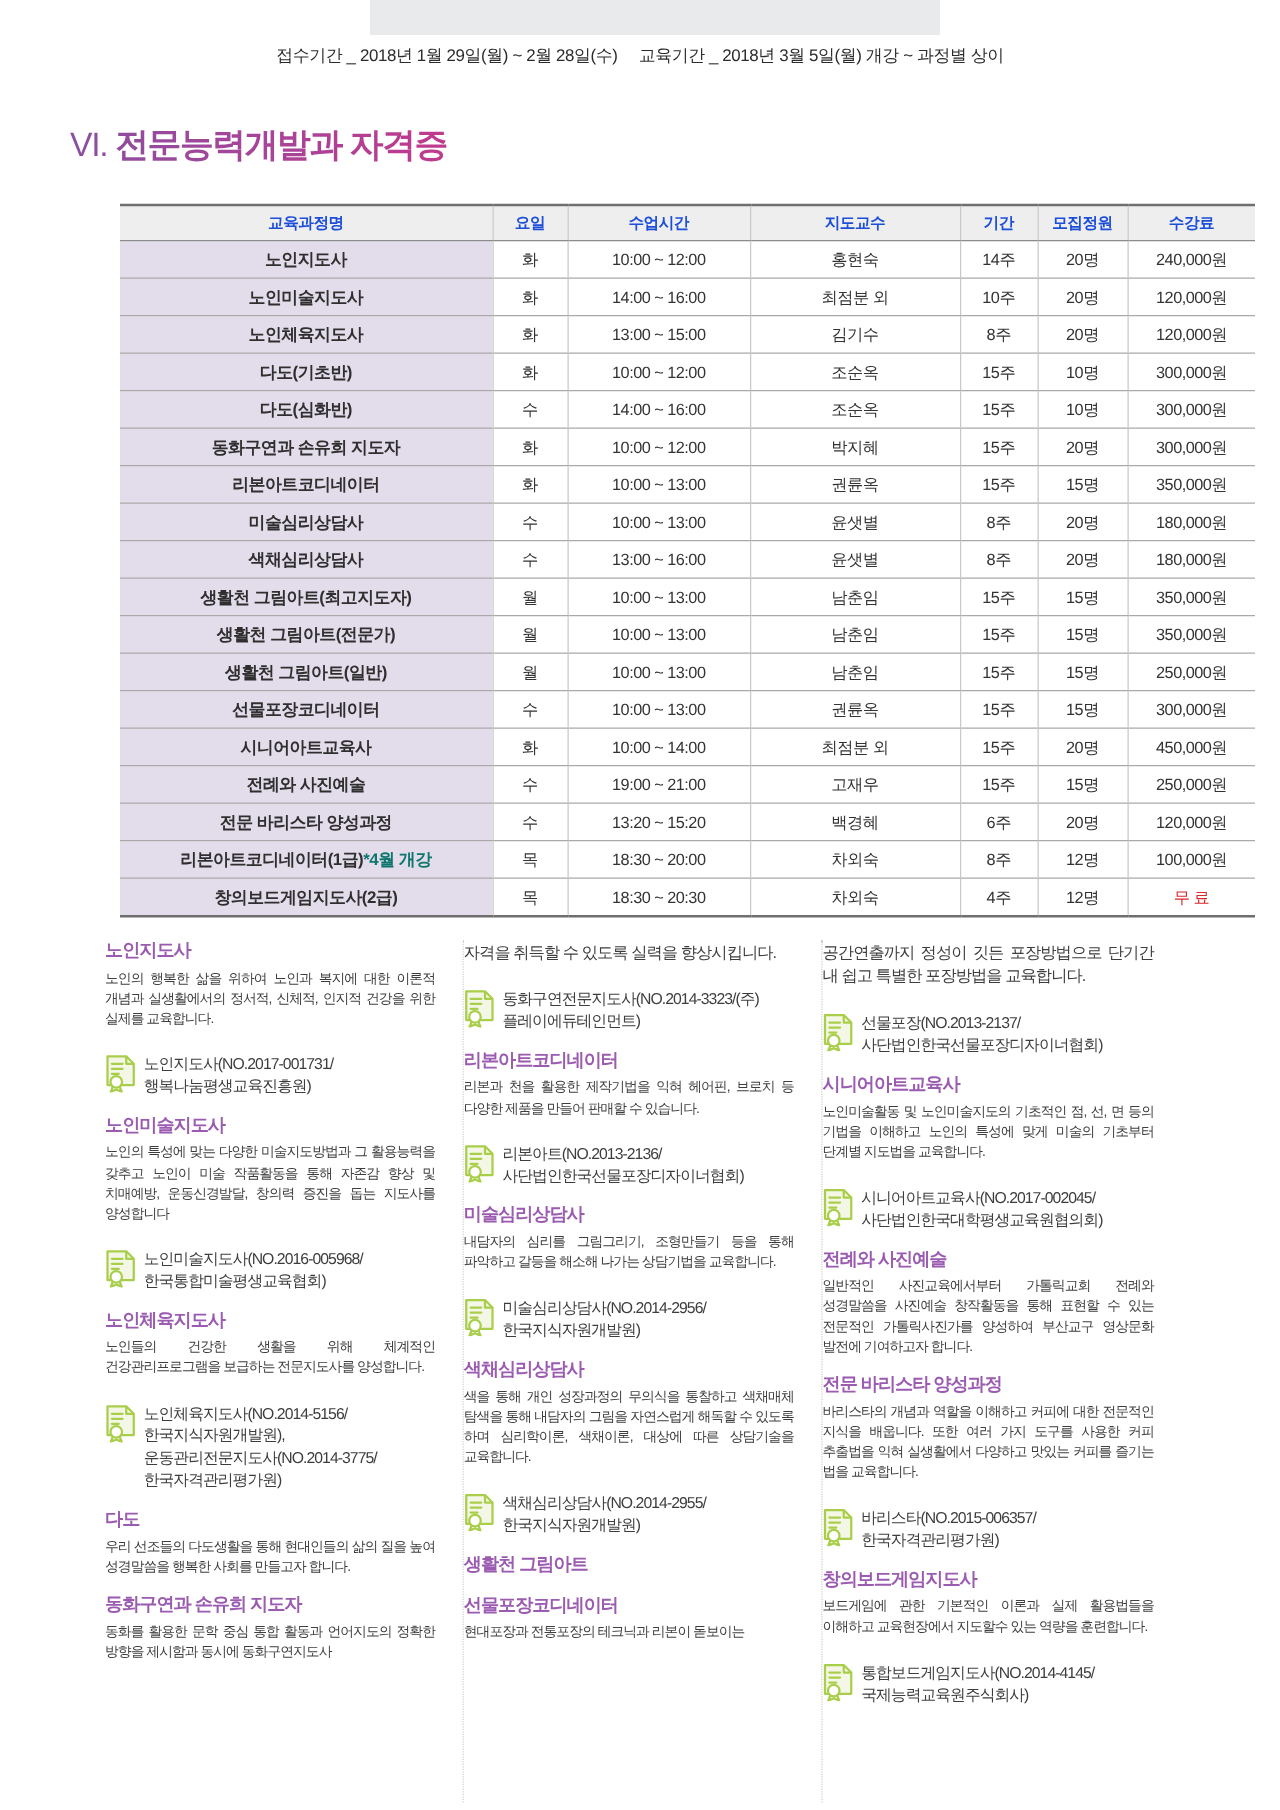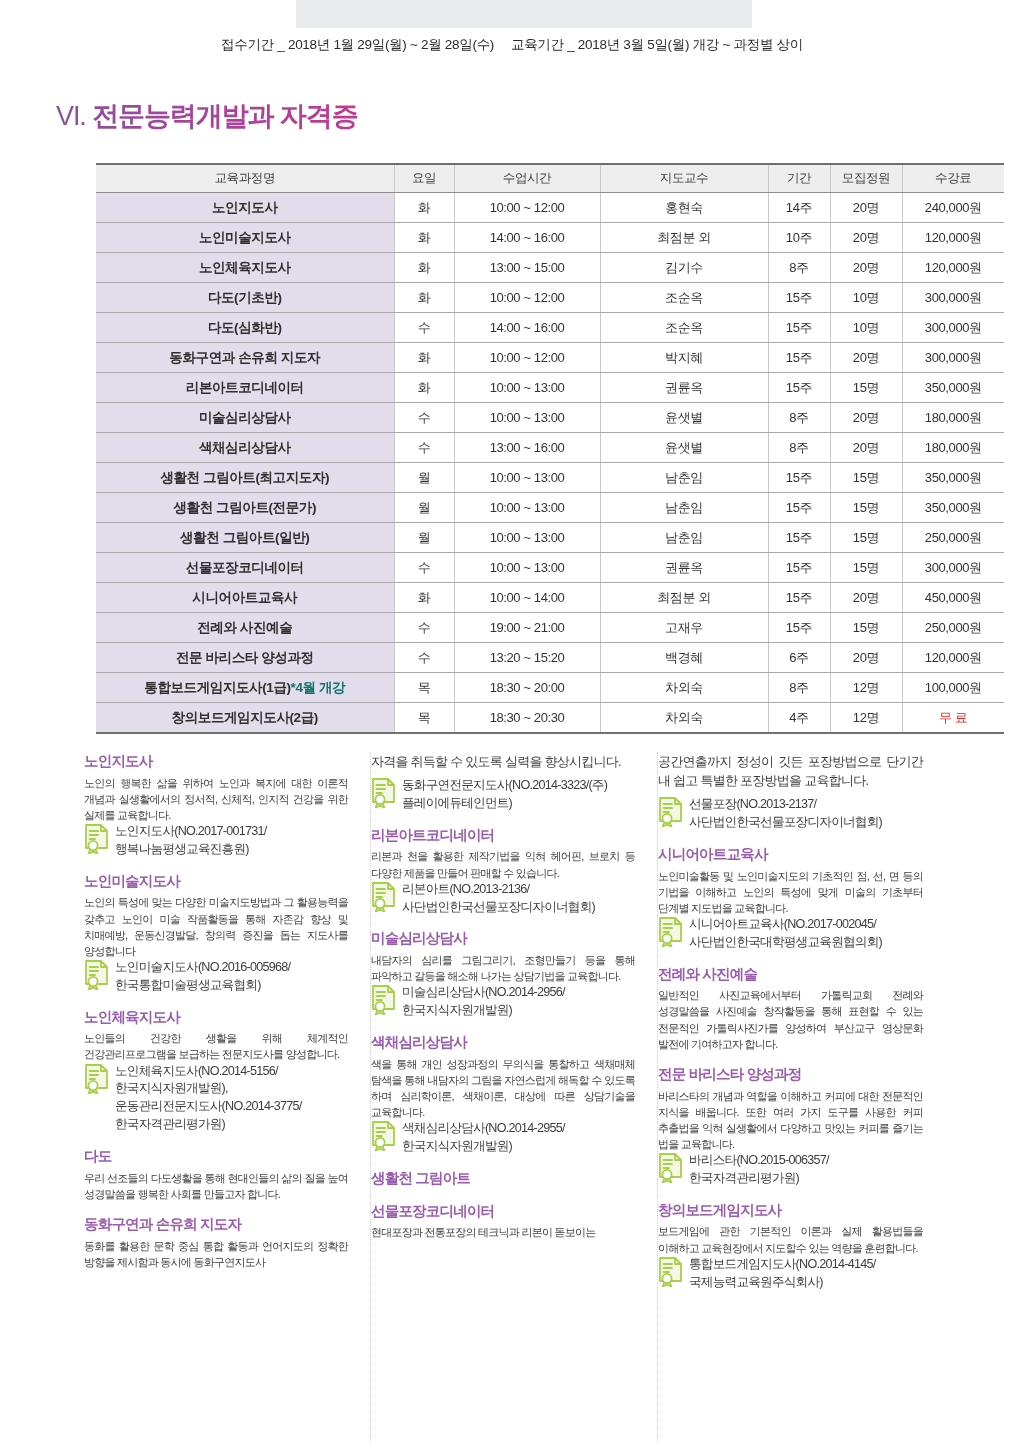--- a/index.html
+++ b/index.html
@@ -51,21 +51,21 @@
   table.course-table td{
     border-left:1px solid #c9c9c9;
     border-bottom:1px solid #a9a9a9;
     height:29px;text-align:center;vertical-align:middle;
     letter-spacing:-0.4px;padding:0 2px;
   }
   table.course-table th:first-child,
   table.course-table td:first-child{border-left:none;}
 
   table.course-table thead th{
-    background:#eeeeee;color:#404040;font-weight:normal;
+    background:#eeeeee;color:#1d4ed8;font-weight:bold;
     border-top:2px solid #6f6f6f;
     border-bottom:1px solid #8c8c8c;
     height:27px;font-size:12.5px;
   }
   table.course-table tbody td{background:#ffffff;}
   table.course-table tbody td.name-cell{
     background:#e3dcea;font-weight:bold;color:#2f2f2f;font-size:13.5px;
   }
   table.course-table tbody tr:last-child td{border-bottom:2px solid #6f6f6f;}
   .free-fee{color:#d62b2b;letter-spacing:1px;}
@@ -85,21 +85,21 @@
   h3.cat-title{
     margin:0 0 3px 0;font-size:14.5px;font-weight:bold;
     color:#9b5bb0;letter-spacing:-0.8px;line-height:1.35;
   }
   .blk{margin-bottom:13px;}
   p.desc{
     margin:0;font-size:11px;line-height:1.47;color:#3d3d3d;
     letter-spacing:-0.75px;text-align:justify;word-break:keep-all;
   }
   .cert{
-    display:flex;align-items:flex-start;margin-top:0;gap:5px;
+    display:flex;align-items:flex-start;margin-top:20px;gap:5px;
   }
   .cert-ico{flex:0 0 auto;width:26px;height:30px;margin-top:1px;}
   .cert-text{
     font-size:12.6px;line-height:1.42;color:#3d3d3d;letter-spacing:-0.75px;
     word-break:keep-all;
   }
   .cert-extra{
     font-size:12.6px;line-height:1.42;color:#3d3d3d;letter-spacing:-0.75px;
     padding-left:31px;word-break:keep-all;
   }
@@ -286,21 +286,21 @@
       <tr>
         <td class="name-cell"><span>전문 바리스타 양성과정</span></td>
         <td>수</td>
         <td>13:20 ~ 15:20</td>
         <td>백경혜</td>
         <td>6주</td>
         <td>20명</td>
         <td>120,000원</td>
       </tr>
       <tr>
-        <td class="name-cell"><span>통합보드게임지도사(1급)</span><span class="note-red">*4월 개강</span></td>
+        <td class="name-cell"><span>리본아트코디네이터(1급)</span><span class="note-red">*4월 개강</span></td>
         <td>목</td>
         <td>18:30 ~ 20:00</td>
         <td>차외숙</td>
         <td>8주</td>
         <td>12명</td>
         <td>100,000원</td>
       </tr>
       <tr>
         <td class="name-cell"><span>창의보드게임지도사(2급)</span></td>
         <td>목</td>

